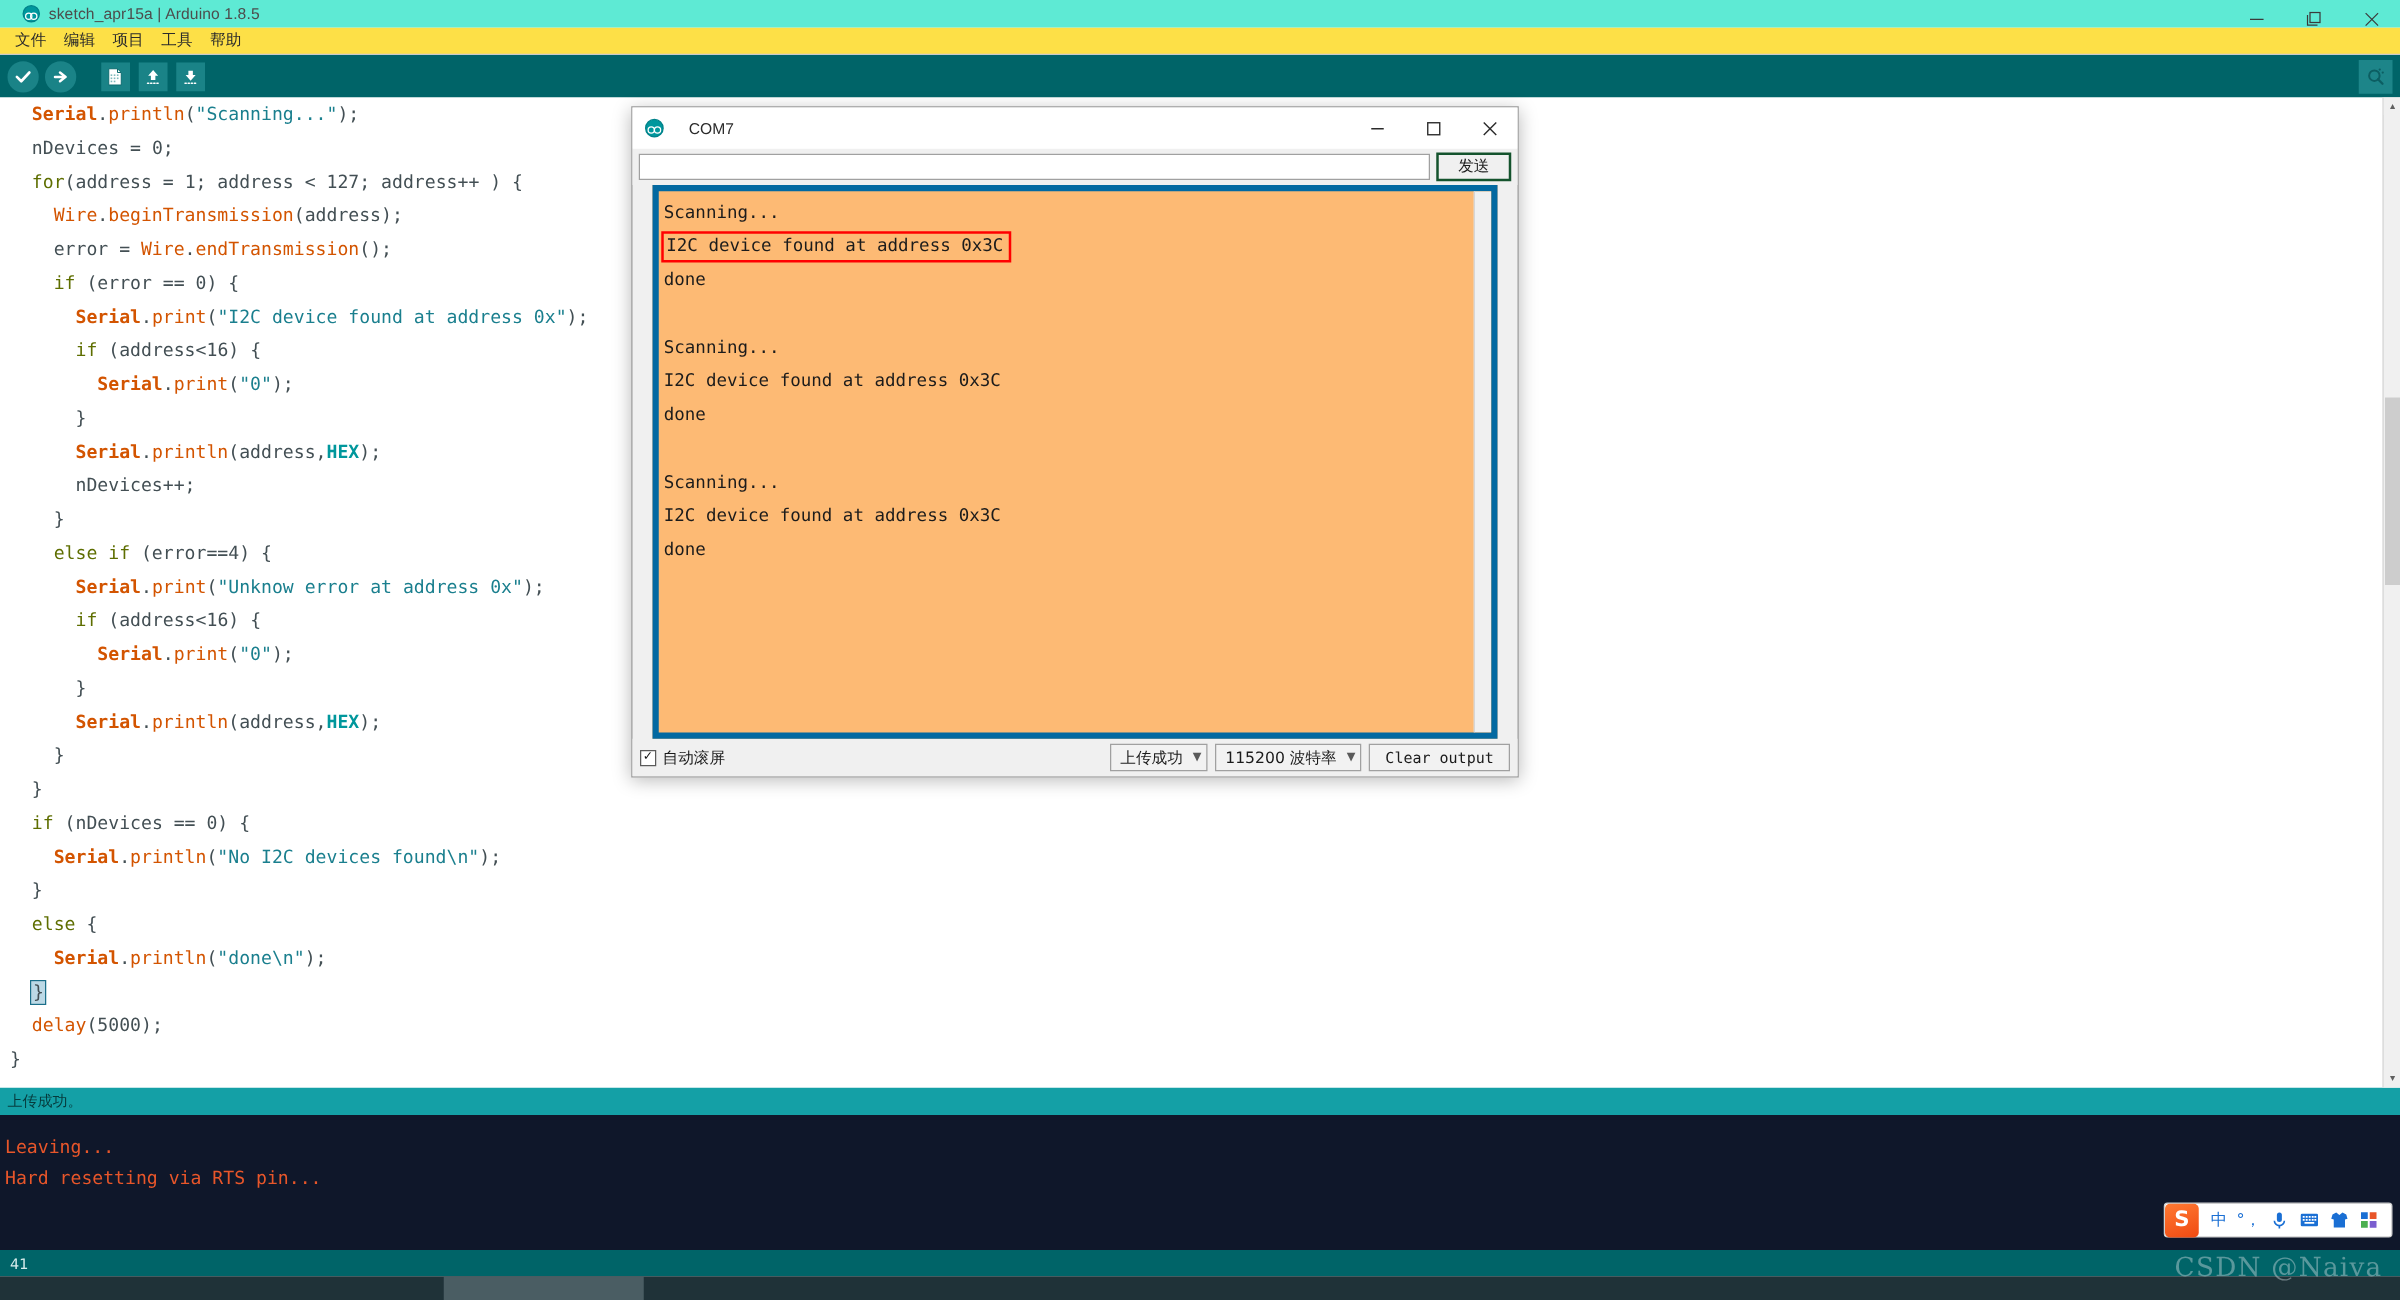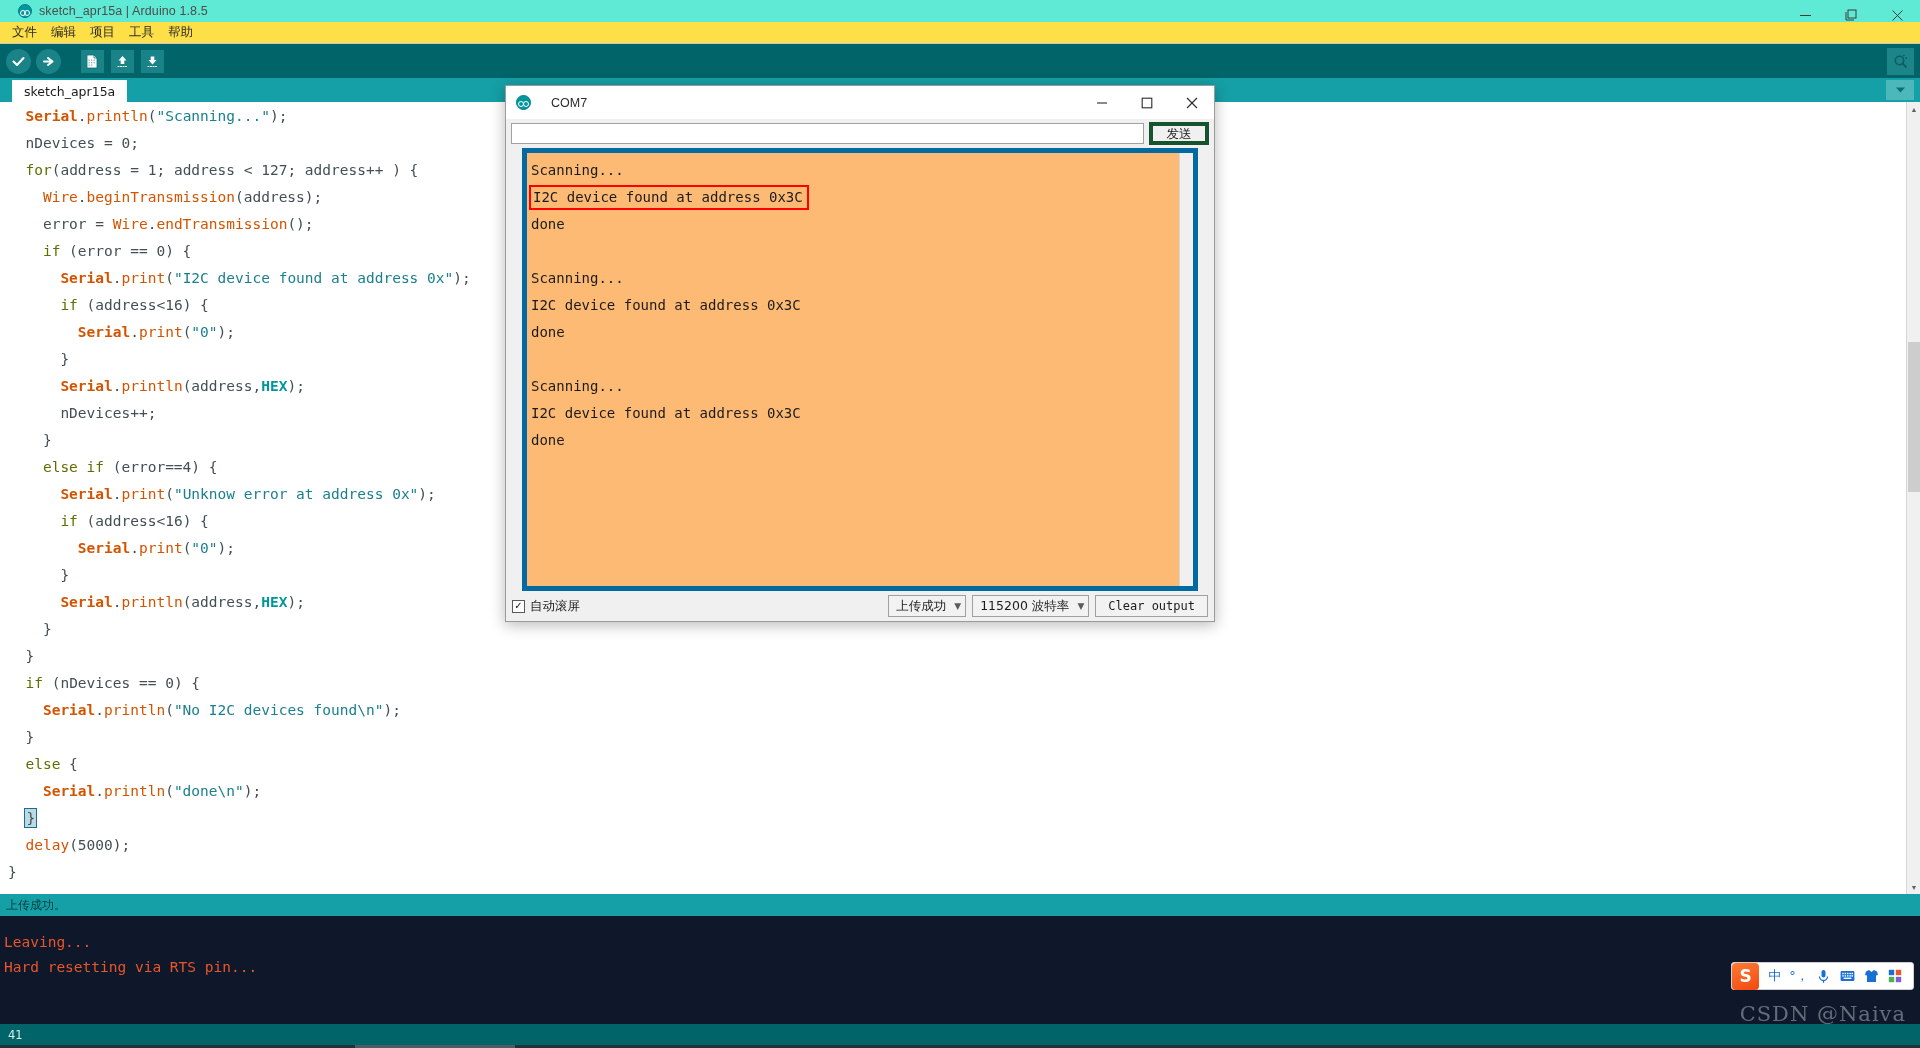--- a/index.html
+++ b/index.html
@@ -214,21 +214,21 @@
   .dlg-sendrow {
     height: 29px; display: flex; align-items: center; padding: 0 5px; gap: 5px;
     background: #f0f0f0;
   }
   .send-input {
     flex: 1; height: 21px; border: 1px solid #a0a0a0; background: #ffffff;
     font-size: 12px; padding: 0 4px; font-family: "DejaVu Sans", sans-serif;
     color: #111; outline: none;
   }
   .send-btn {
-    width: 60px; height: 23px; border: 4px solid #14532d; background: #f0f0f0;
+    width: 60px; height: 23px; border: 2px solid #14532d; background: #f0f0f0;
     font-size: 12.5px; color: #1b1b1b; font-family: "DejaVu Sans", sans-serif;
     cursor: pointer;
   }
 
   .dlg-output {
     flex: 1; background: #fdba74; margin: 0 16px; border: 5px solid #0369a1;
     position: relative; overflow: hidden;
   }
   .out-text {
     font-family: "DejaVu Sans Mono", monospace;
@@ -379,28 +379,20 @@
         <svg width="17" height="17" viewBox="0 0 17 17">
           <circle cx="7.5" cy="7.5" r="4.2" fill="none" stroke="#0c5e62" stroke-width="1.6"></circle>
           <line x1="10.4" y1="10.4" x2="14" y2="14" stroke="#0c5e62" stroke-width="1.8" stroke-linecap="round"></line>
           <circle cx="14.2" cy="5" r="0.9" fill="#0c5e62"></circle>
             <circle cx="11.8" cy="2.6" r="0.9" fill="#0c5e62"></circle>
         </svg>
       </div>
     </div>
   </div>
 
-  <div class="tabbar">
-    <div class="tab">sketch_apr15a</div>
-    <div class="tab-drop">
-      <svg width="11" height="8" viewBox="0 0 11 8">
-          <path d="M1,1.5 L5.5,6.5 L10,1.5 Z" fill="#0e6f73"></path>
-        </svg>
-    </div>
-  </div>
 
   <div class="editor-wrap">
     <div class="code" id="code-body"><div>  <span class="obj">Serial</span><span class="plain">.</span><span class="fn">println</span><span class="plain">(</span><span class="str">"Scanning..."</span><span class="plain">);</span></div><div>  <span class="plain">nDevices = </span><span class="num">0</span><span class="plain">;</span></div><div>  <span class="kw">for</span><span class="plain">(address = </span><span class="num">1</span><span class="plain">; address &lt; </span><span class="num">127</span><span class="plain">; address++ ) {</span></div><div>    <span class="lib">Wire</span><span class="plain">.</span><span class="fn">beginTransmission</span><span class="plain">(address);</span></div><div>    <span class="plain">error = </span><span class="lib">Wire</span><span class="plain">.</span><span class="fn">endTransmission</span><span class="plain">();</span></div><div>    <span class="kw">if</span><span class="plain"> (error == </span><span class="num">0</span><span class="plain">) {</span></div><div>      <span class="obj">Serial</span><span class="plain">.</span><span class="fn">print</span><span class="plain">(</span><span class="str">"I2C device found at address 0x"</span><span class="plain">);</span></div><div>      <span class="kw">if</span><span class="plain"> (address&lt;</span><span class="num">16</span><span class="plain">) {</span></div><div>        <span class="obj">Serial</span><span class="plain">.</span><span class="fn">print</span><span class="plain">(</span><span class="str">"0"</span><span class="plain">);</span></div><div>      <span class="plain">}</span></div><div>      <span class="obj">Serial</span><span class="plain">.</span><span class="fn">println</span><span class="plain">(address,</span><span class="con">HEX</span><span class="plain">);</span></div><div>      <span class="plain">nDevices++;</span></div><div>    <span class="plain">}</span></div><div>    <span class="kw">else if</span><span class="plain"> (error==</span><span class="num">4</span><span class="plain">) {</span></div><div>      <span class="obj">Serial</span><span class="plain">.</span><span class="fn">print</span><span class="plain">(</span><span class="str">"Unknow error at address 0x"</span><span class="plain">);</span></div><div>      <span class="kw">if</span><span class="plain"> (address&lt;</span><span class="num">16</span><span class="plain">) {</span></div><div>        <span class="obj">Serial</span><span class="plain">.</span><span class="fn">print</span><span class="plain">(</span><span class="str">"0"</span><span class="plain">);</span></div><div>      <span class="plain">}</span></div><div>      <span class="obj">Serial</span><span class="plain">.</span><span class="fn">println</span><span class="plain">(address,</span><span class="con">HEX</span><span class="plain">);</span></div><div>    <span class="plain">}</span></div><div>  <span class="plain">}</span></div><div>  <span class="kw">if</span><span class="plain"> (nDevices == </span><span class="num">0</span><span class="plain">) {</span></div><div>    <span class="obj">Serial</span><span class="plain">.</span><span class="fn">println</span><span class="plain">(</span><span class="str">"No I2C devices found\n"</span><span class="plain">);</span></div><div>  <span class="plain">}</span></div><div>  <span class="kw">else</span><span class="plain"> {</span></div><div>    <span class="obj">Serial</span><span class="plain">.</span><span class="fn">println</span><span class="plain">(</span><span class="str">"done\n"</span><span class="plain">);</span></div><div>  <span class="brace-hl">}</span></div><div>  <span class="fn">delay</span><span class="plain">(</span><span class="num">5000</span><span class="plain">);</span></div><div><span class="plain">}</span></div></div>
     <div class="ed-scroll">
       <div class="arrow-up">▲</div>
       <div class="ed-thumb"></div>
       <div class="arrow-dn">▼</div>
     </div>
   </div>
 

